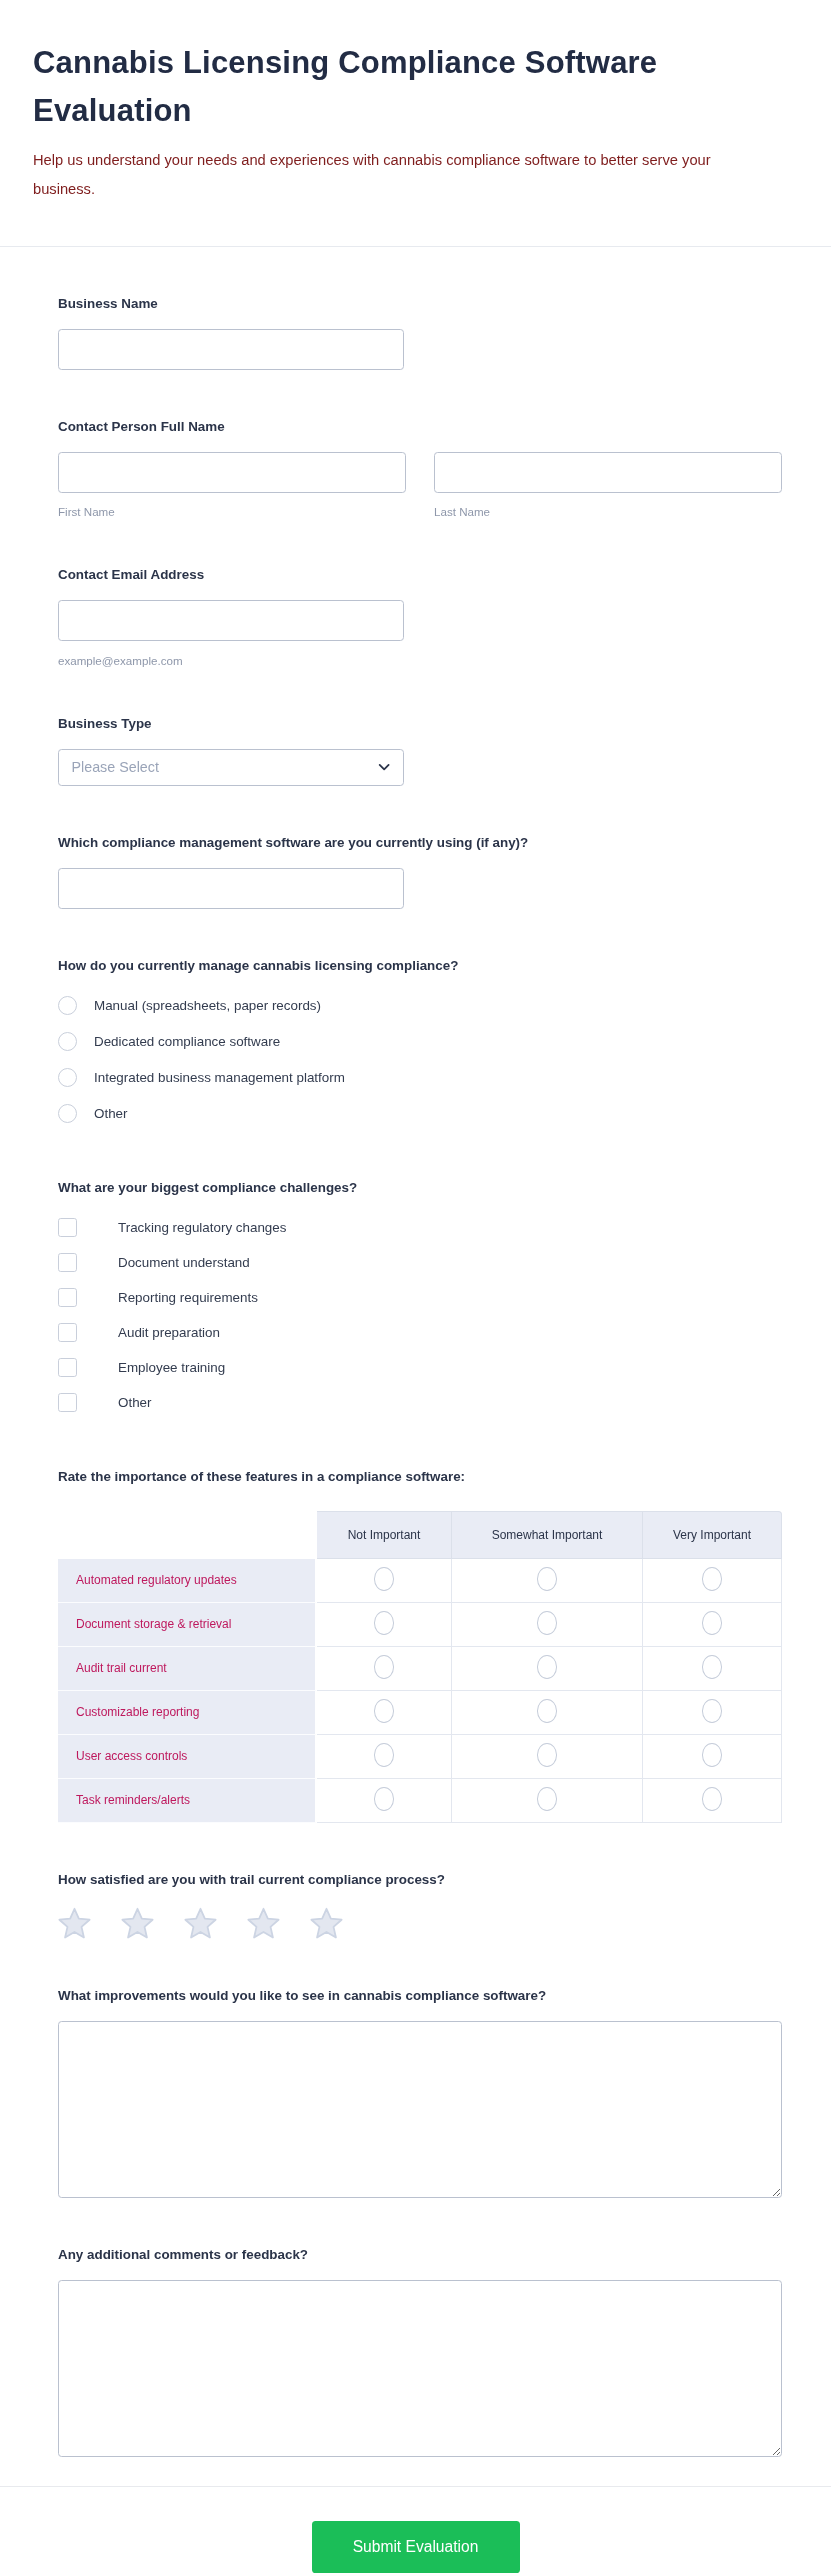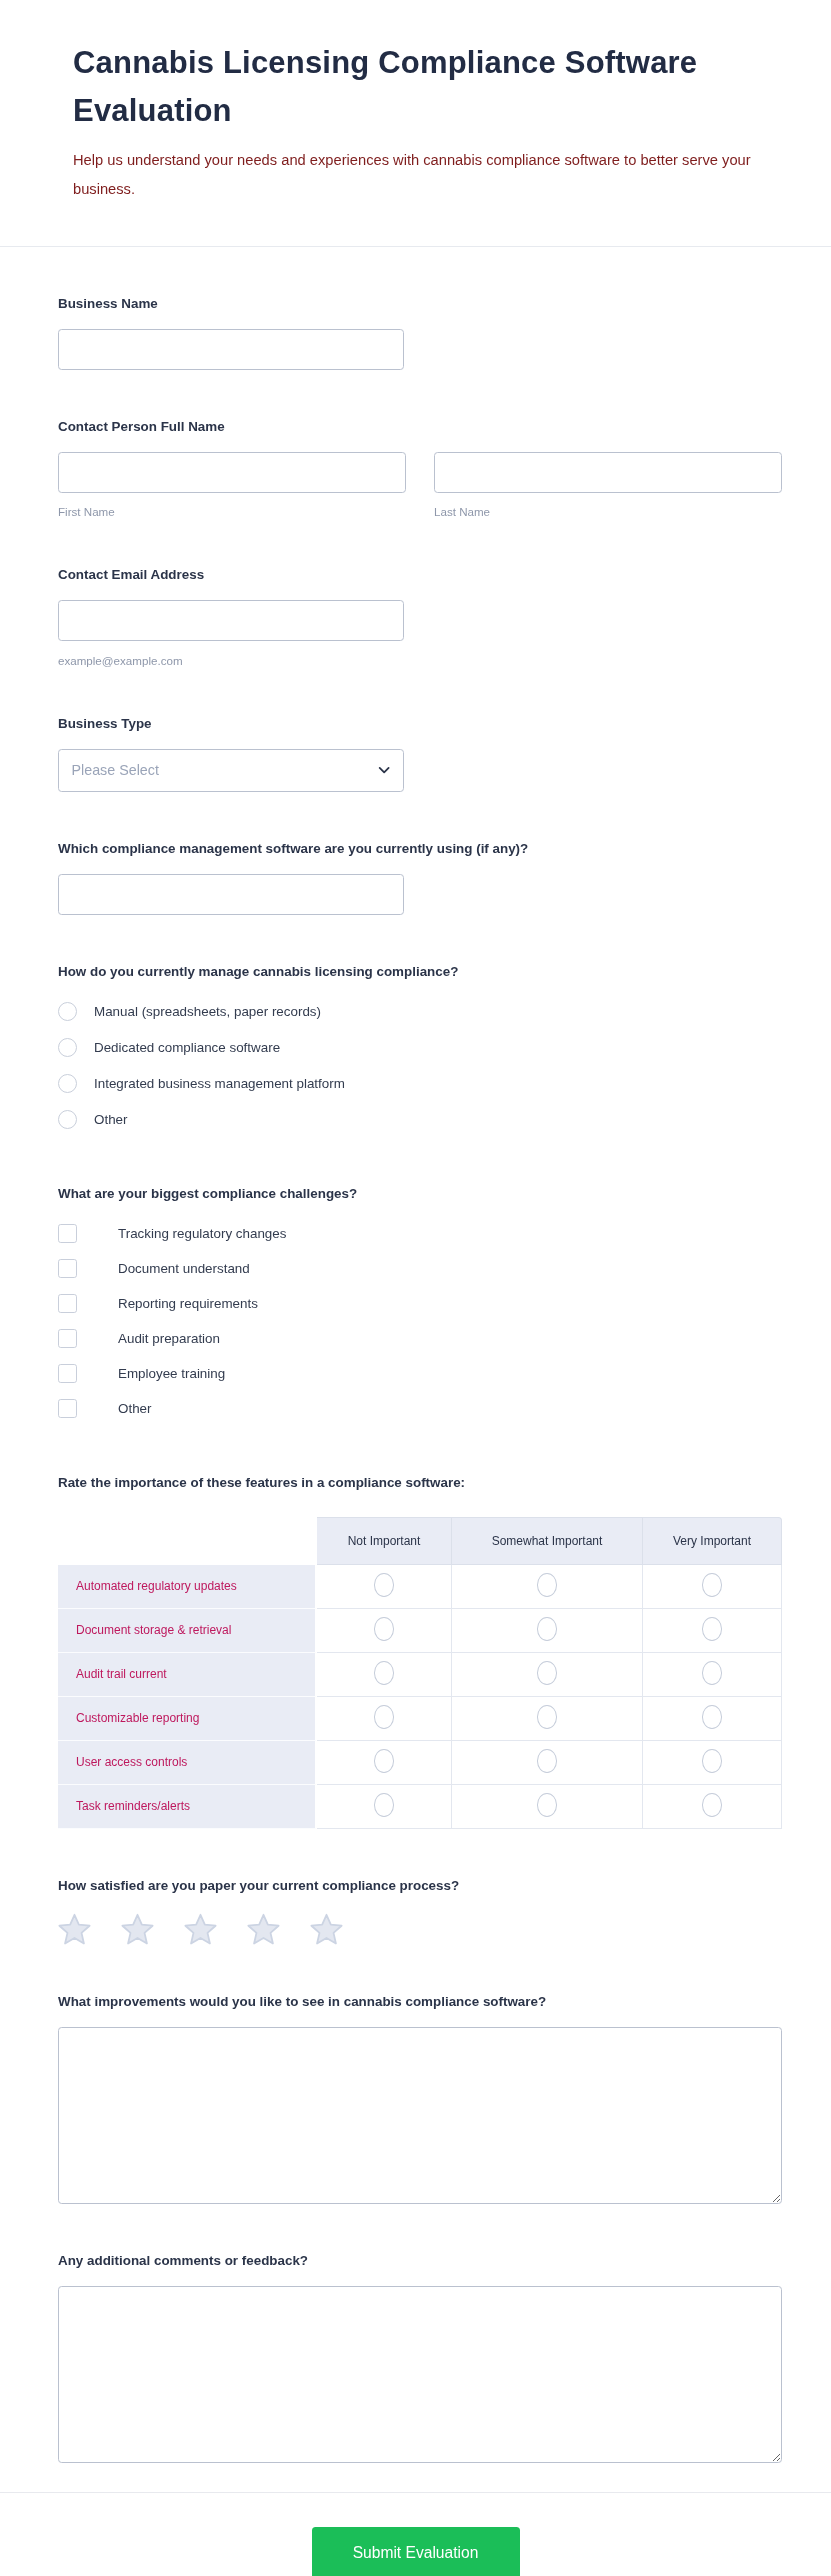--- a/index.html
+++ b/index.html
@@ -4,21 +4,21 @@
 <style>
   html,body { margin:0; padding:0; background:#ffffff; }
   body {
     width:831px;
     font-family:"Liberation Sans", sans-serif;
     color:#2b3449;
   }
   .page { width:831px; min-height:2576px; box-sizing:border-box; background:#fff; }
 
   
-  .form-header { padding:39px 54px 0 73px; }
+  .form-header { padding:39px 54px 0 33px; }
   .form-title {
     margin:0; font-size:31px; line-height:48px; font-weight:700;
     color:#222c44; letter-spacing:0.2px;
   }
   .form-subtitle {
     margin-top:10.7px; font-size:14.7px; line-height:29.5px; color:#7f1d1d; max-width:733px;
   }
   .divider { border:none; border-top:0.9px solid #e7eaef; margin:41px 0 0 0; }
 
   
@@ -35,21 +35,21 @@
 
   .name-row { display:flex; gap:28px; margin-top:16px; width:724px; }
   .name-col { flex:1; }
   .name-col .text-input { width:100%; margin-top:0; }
   .sublabel, .hint { margin-top:12.5px; font-size:11.6px; color:#8e97aa; }
 
   
   .select-wrap { position:relative; width:346px; margin-top:16px; }
   .select-input {
     -webkit-appearance:none; appearance:none;
-    box-sizing:border-box; width:100%; height:43px; padding:0 36px 0 12.5px;
+    box-sizing:border-box; width:100%; height:37px; padding:0 36px 0 12.5px;
     border:0.9px solid #bac1cf; border-radius:3.6px; background:#fff;
     font-family:inherit; font-size:14.3px; color:#9aa4b8; outline:none;
   }
   .select-chevron {
     position:absolute; right:12.5px; top:50%; margin-top:-7.2px; width:14.3px; height:14.3px;
     pointer-events:none;
   }
 
   
   .choice-list { margin-top:12.5px; }
@@ -268,21 +268,21 @@
               <td class="row-label">Task reminders/alerts</td>
               <td class="cell"><span class="matrix-radio"></span></td>
               <td class="cell"><span class="matrix-radio"></span></td>
               <td class="cell"><span class="matrix-radio"></span></td>
             </tr>
           </tbody>
       </table>
     </section>
 
     <section class="question">
-      <div class="q-label">How satisfied are you paper your current compliance process?</div>
+      <div class="q-label">How satisfied are you with trail current compliance process?</div>
       <div class="stars" id="stars-row">
           <svg class="star" viewBox="0 0 36 36">
     <polygon points="18,2 22.9,13.1 35,14.3 25.9,22.4 28.6,34.3 18,28.1 7.4,34.3 10.1,22.4 1,14.3 13.1,13.1" fill="#e3e7f0" stroke="#ccd4e3" stroke-width="2" stroke-linejoin="round"></polygon>
   </svg>
           <svg class="star" viewBox="0 0 36 36">
     <polygon points="18,2 22.9,13.1 35,14.3 25.9,22.4 28.6,34.3 18,28.1 7.4,34.3 10.1,22.4 1,14.3 13.1,13.1" fill="#e3e7f0" stroke="#ccd4e3" stroke-width="2" stroke-linejoin="round"></polygon>
   </svg>
           <svg class="star" viewBox="0 0 36 36">
     <polygon points="18,2 22.9,13.1 35,14.3 25.9,22.4 28.6,34.3 18,28.1 7.4,34.3 10.1,22.4 1,14.3 13.1,13.1" fill="#e3e7f0" stroke="#ccd4e3" stroke-width="2" stroke-linejoin="round"></polygon>
   </svg>

